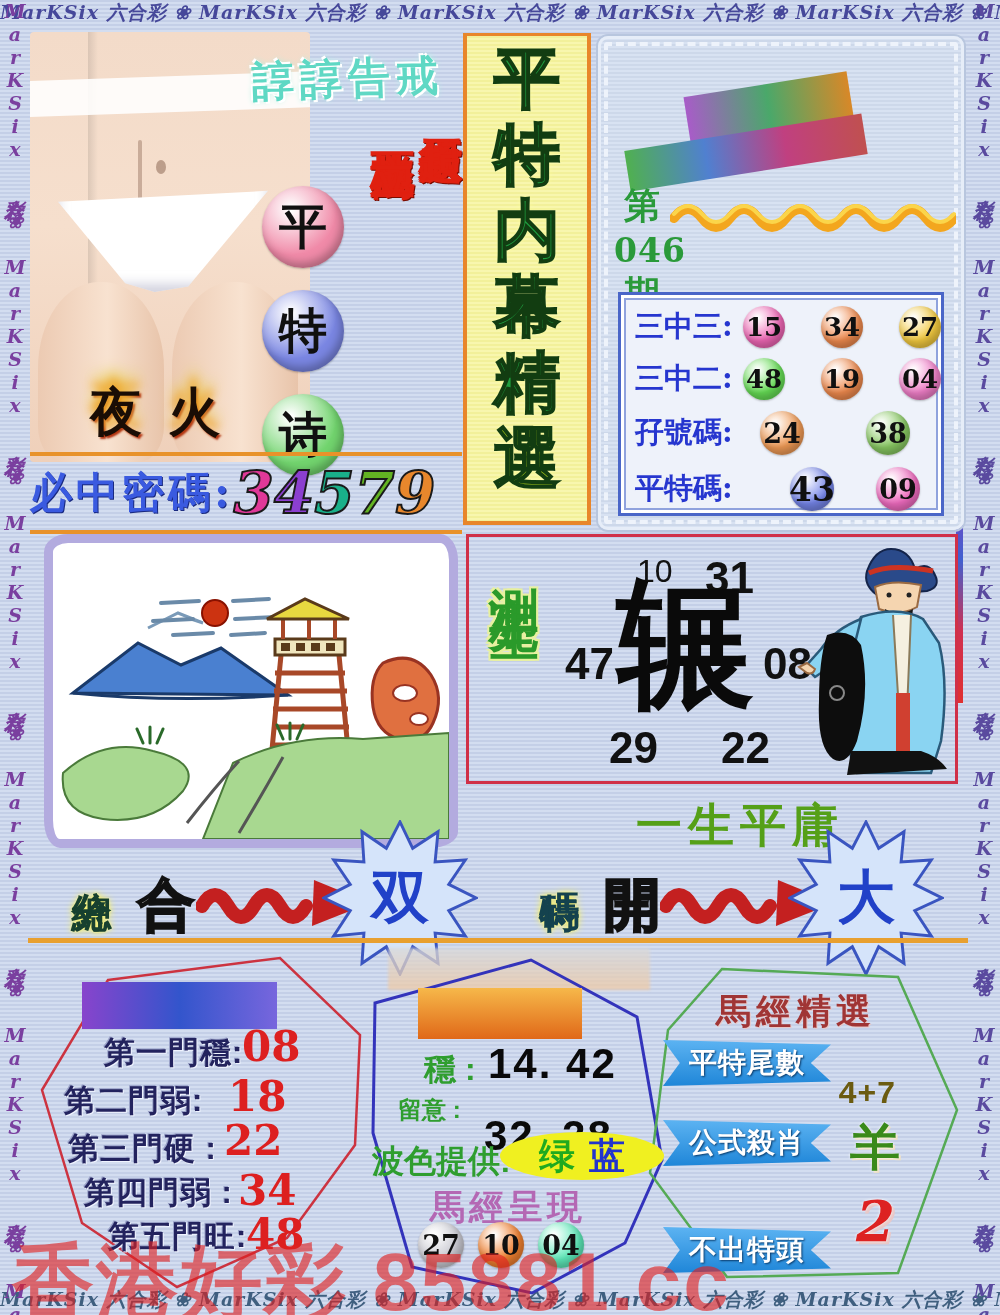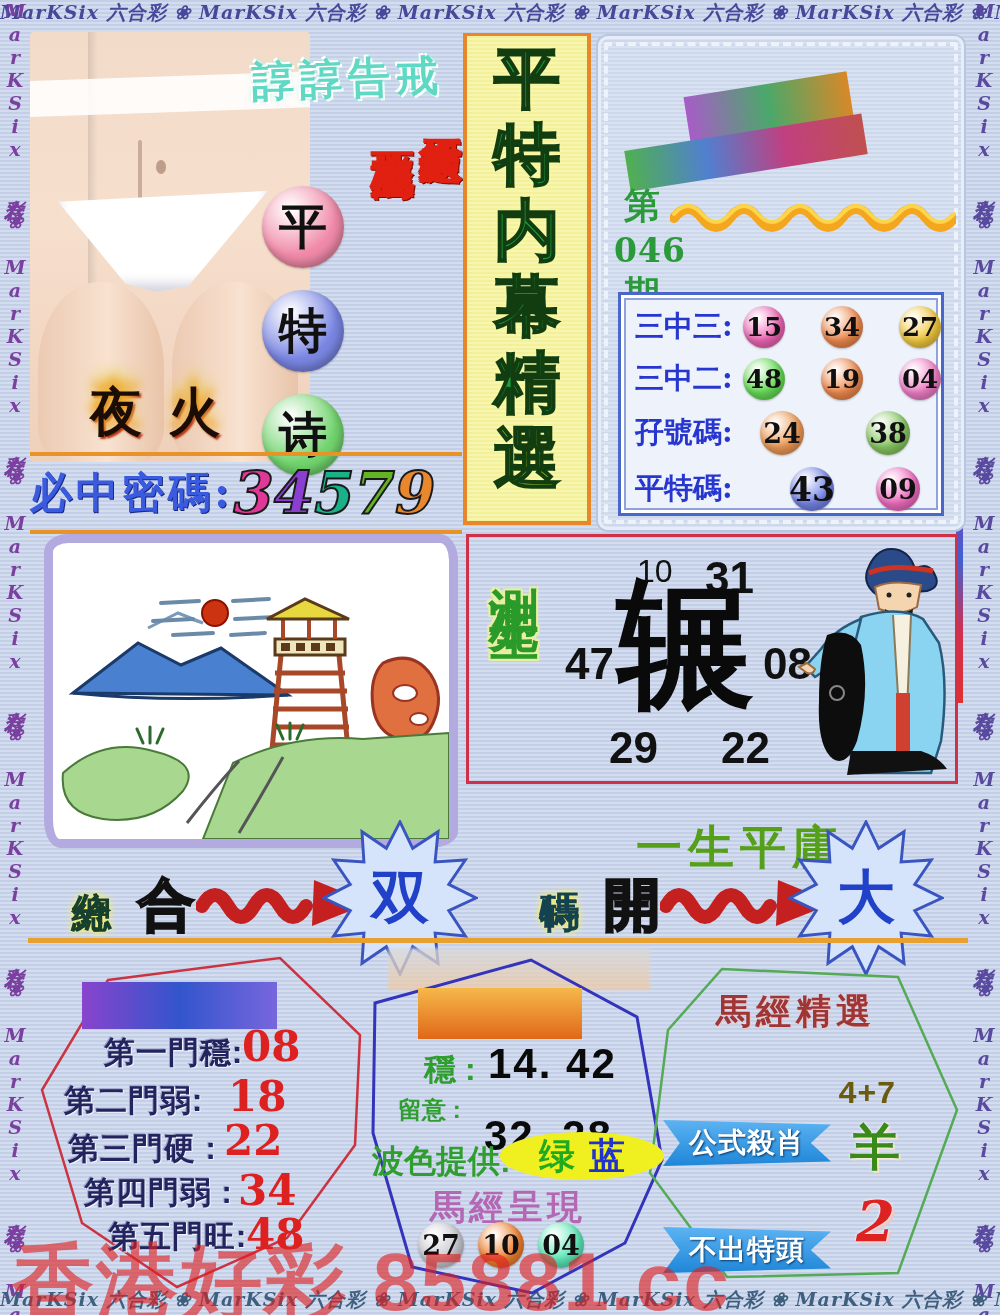--- a/index.html
+++ b/index.html
@@ -214,21 +214,21 @@
       <path d="M96,72 l6,96 l8,0 l4,-96" fill="#f5f0e0" stroke="#8a7a5a" stroke-width="2"></path>
       <rect x="99" y="150" width="14" height="60" fill="#d04030"></rect>
       <path d="M64,76 q-26,10 -40,30 l-16,18 l10,10 q20,-12 40,-34 Z" fill="#8ad4f2" stroke="#2a5a7a" stroke-width="2.5"></path>
       <path d="M10,120 l-8,4 l8,6 q6,2 8,-4 Z" fill="#f5d5b0" stroke="#9a6a42" stroke-width="2"></path>
       <path d="M30,92 q22,-8 34,10 q10,46 -4,96 q-10,26 -24,18 q-16,-12 -14,-58 q0,-42 8,-66 Z" fill="#0d0d0d"></path>
       <circle cx="40" cy="150" r="7" fill="none" stroke="#888" stroke-width="2"></circle>
       <path d="M54,208 l70,0 q18,6 26,18 l-100,6 Z" fill="#111"></path>
     </svg>
   </div>
 
-  <div class="abs" style="left:636px;top:817px;font-size:46px;font-weight:900;color:#55a018;letter-spacing:6px;">一生平庸</div>
+  <div class="abs" style="left:636px;top:795px;font-size:46px;font-weight:900;color:#55a018;letter-spacing:6px;">一生平庸</div>
 
   <div class="abs stack2 vtext" style="left:72px;top:860px;height:96px;">總分</div>
   <div class="abs wchar" style="left:138px;top:868px;">合</div>
   <svg class="abs" style="left:196px;top:874px;" width="176" height="58" viewBox="0 0 176 58">
     <path d="M6,32 q13,-22 26,0 q13,22 26,0 q13,-22 26,0 q13,22 26,0" fill="none" stroke="#c42020" stroke-width="14" stroke-linecap="round"></path>
     <polygon points="118,6 174,29 116,52" fill="#c42020"></polygon>
   </svg>
   <div class="star" style="left:322px;top:820px;">
     <svg width="156" height="156" viewBox="0 0 160 160">
         <polygon points="158,80 130,93 147,119 116,116 119,147 93,130 80,158 66,130 41,147 43,116 12,119 29,93 2,80 29,66 12,41 43,43 41,12 66,29 80,2 93,29 119,12 116,43 147,41 130,66" fill="#d5e4fa" stroke="#3a55c0" stroke-width="3"></polygon>
@@ -280,20 +280,23 @@
     <span style="font-size: 36px; font-weight: 900; color: var(--c); --c: #2233cc;">蓝</span>
   </div>
   <div class="abs" style="left:430px;top:1184px;font-size:35px;font-weight:900;color:#b468b4;letter-spacing:4px;">馬經呈現</div>
   <div class="abs" style="left:418px;top:1222px;display:flex;gap:14px;">
     <span class="ball" style="width: 46px; height: 46px; font-size: 27px; --c: #c8c8d0;">27</span>
     <span class="ball" style="width: 46px; height: 46px; font-size: 27px; --c: #f08030;">10</span>
     <span class="ball" style="width: 46px; height: 46px; font-size: 27px; --c: #5ce8b8;">04</span>
   </div>
 
   <div class="abs" style="left:716px;top:988px;font-size:35px;font-weight:900;color:#a03535;letter-spacing:5px;text-shadow:1px 1px 0 #e8c8c8;">馬經精選</div>
+  <div class="abs ribbon" style="left:663px;top:1040px;">
+      <span>平特尾數</span>
+    </div>
   <div class="abs" style="left: 838px; top: 1076px; font-size: 32px; font-weight: 900; color: var(--c); font-family: Liberation Mono, monospace; --c: #6b5b10;">4+7</div>
   <div class="abs ribbon" style="left:663px;top:1120px;">
       <span>公式殺肖</span>
     </div>
   <div class="abs" style="left: 850px; top: 1114px; font-size: 50px; font-weight: 900; color: var(--c); text-shadow: rgb(255, 255, 255) 0px 0px 3px, rgb(240, 224, 192) 2px 2px 0px; --c: #3a8a1a;">羊</div>
   <div class="abs ribbon" style="left:663px;top:1199px;margin-top:28px;">
       <span>不出特頭</span>
     </div>
   <div class="abs serif" style="left: 856px; top: 1188px; font-size: 56px; font-weight: 900; font-style: italic; color: var(--c); text-shadow: rgb(255, 255, 255) 0px 0px 3px, rgb(232, 200, 200) 3px 3px 0px; --c: #dd2222;">2</div>
 

